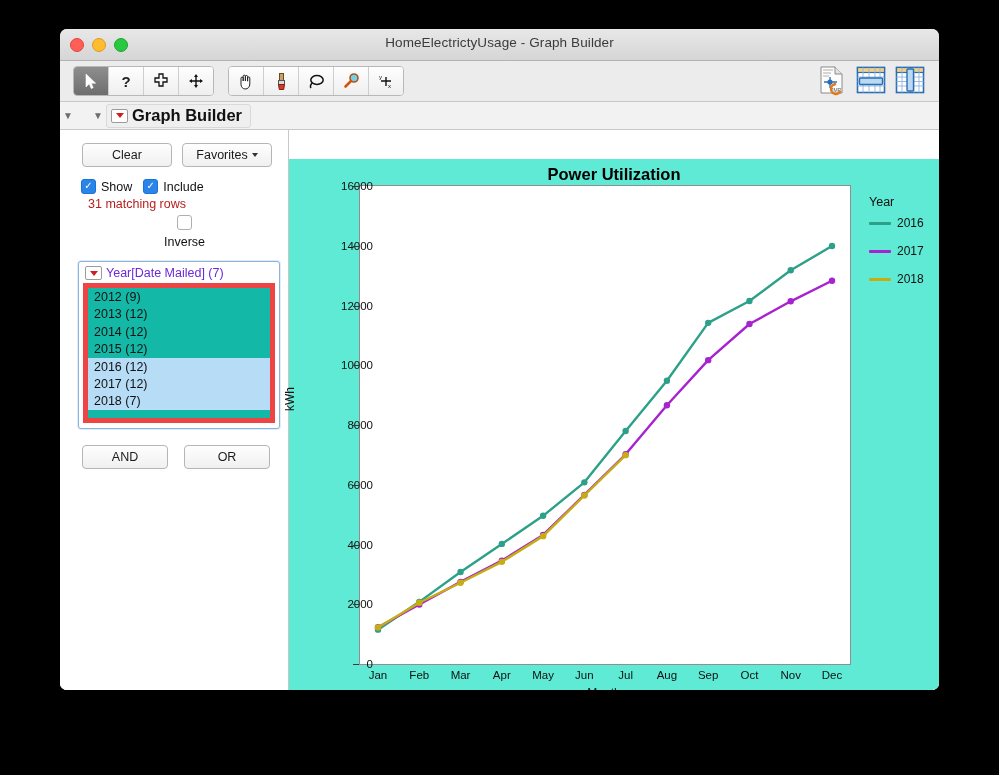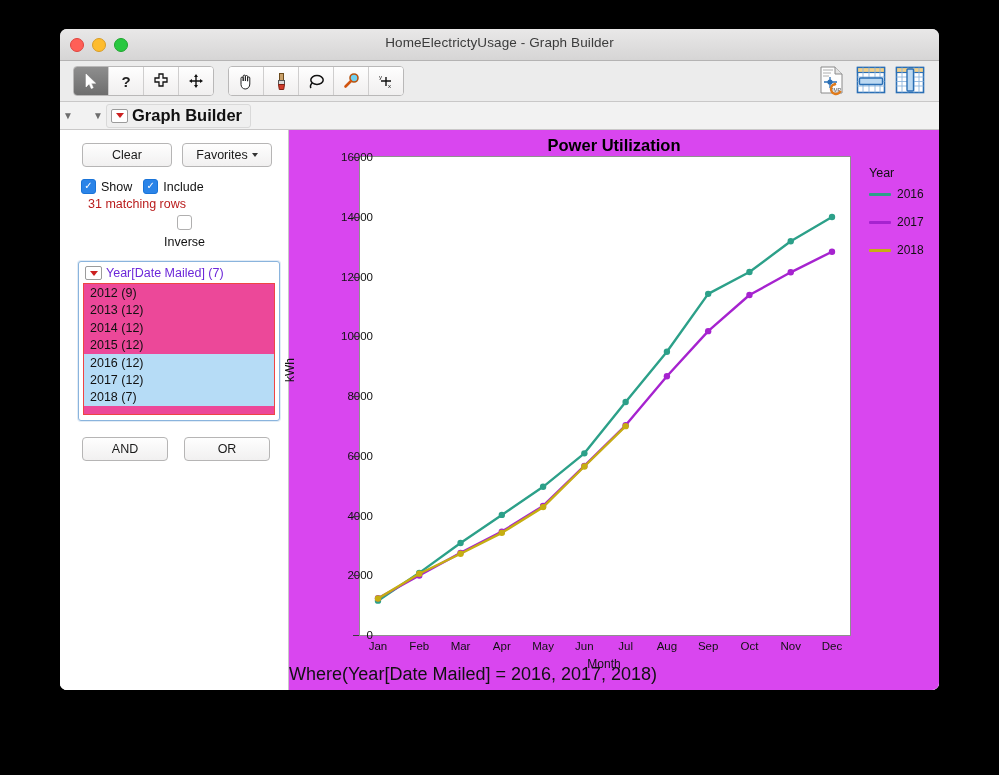--- a/index.html
+++ b/index.html
@@ -46,21 +46,21 @@
   .panel-title .lbl{font-size:16.5px;font-weight:bold;color:#111;line-height:1;}
   .reddrop{width:15px;height:12px;background:#fff;border:1px solid #9b9b9b;
            border-radius:2px;display:flex;align-items:center;justify-content:center;}
   .reddrop i{display:block;width:0;height:0;border-left:4px solid transparent;
              border-right:4px solid transparent;border-top:5px solid #cc2020;}
 
   
   #body{display:flex;height:562px;background:#fff;}
   #leftpane{width:228px;background:#fff;border-right:1px solid #c9c8c8;
             position:relative;padding:10px 0 0 0;}
-  #rightpane{flex:1;position:relative;background:#d946ef;}
+  #rightpane{flex:1;position:relative;background:#5eead4;margin-top:29px;}
 
   
   .btnrow{display:flex;gap:10px;margin:3px 0 0 22px;}
   .mbtn{height:22px;min-width:64px;padding:0 12px;border:1px solid #b6b5b5;
         border-radius:4px;background:linear-gradient(#fefefe,#f1f0f0);
         font-size:12.5px;color:#1a1a1a;display:flex;align-items:center;
         justify-content:center;gap:4px;}
   .caret{width:0;height:0;border-left:3.5px solid transparent;
          border-right:3.5px solid transparent;border-top:4.5px solid #333;}
   .ckrow{display:flex;align-items:center;gap:5px;margin:12px 0 0 21px;font-size:12.5px;color:#111;}
@@ -68,21 +68,21 @@
       background:#2b84e8;color:#fff;font-size:10px;line-height:11px;text-align:center;}
   .ck.off{background:#fff;border:1px solid #b0afaf;color:transparent;}
   .matchrow{margin:3px 0 0 28px;font-size:12.5px;color:#b91c1c;}
   .invrow{display:flex;align-items:center;gap:5px;margin:4px 0 0 21px;font-size:12.5px;color:#111;flex-direction:column;}
 
   #filterbox{margin:12px 0 0 18px;width:192px;border:1px solid #8ab4dd;
              border-radius:3px;background:#fff;padding:4px 4px 5px 4px;
              box-shadow:0 0 0 1px rgba(140,180,220,.25);}
   #filterhead{display:flex;align-items:center;gap:4px;font-size:12.5px;color:#6d28d9;
               padding:0 0 3px 2px;}
-  #listbox{border:1px solid #ef4444;background:#ec4899;height:130px;overflow:hidden;}
+  #listbox{border:5px solid #ef4444;background:#14b8a6;height:130px;overflow:hidden;}
   .litem{font-size:12.5px;color:#111;padding:1px 0 0 6px;line-height:16.4px;height:16.4px;}
   .litem.sel{background:#b6dcf6;}
   .andor{display:flex;gap:16px;margin:16px 0 0 22px;}
 
   
   #chartwrap{position:absolute;inset:0;}
   #charttitle{position:absolute;left:0;right:0;top:6px;text-align:center;
               font-size:16.5px;font-weight:bold;color:#000;}
   #plot{position:absolute;left:70px;top:26px;width:490px;height:478px;
         border:1px solid #8f8f8f;background:#fff;}

